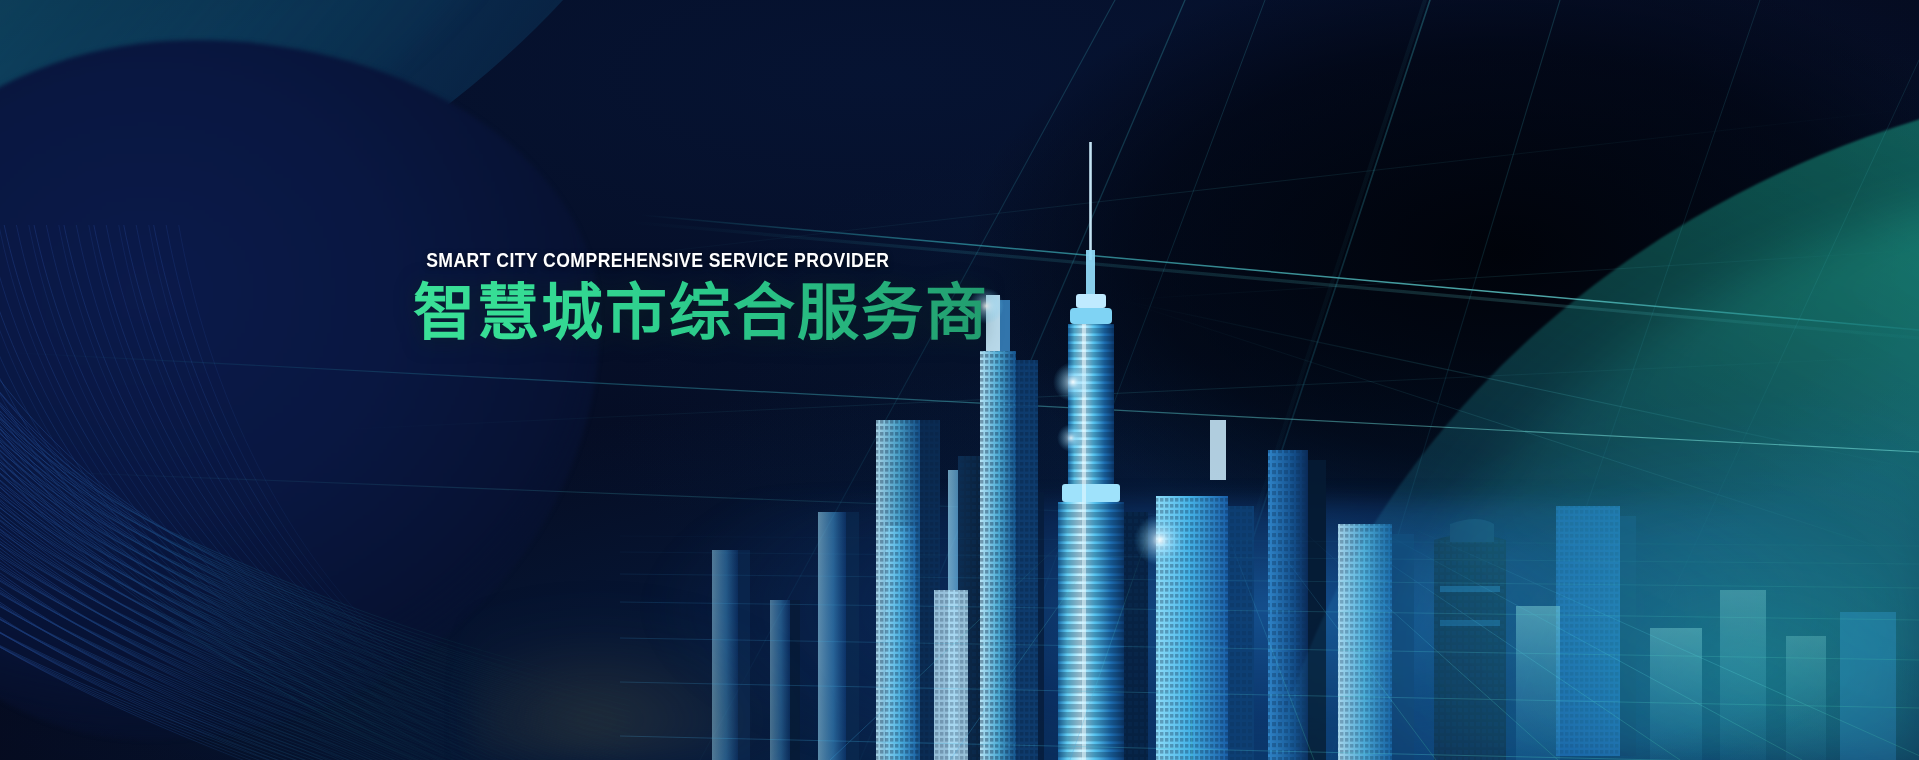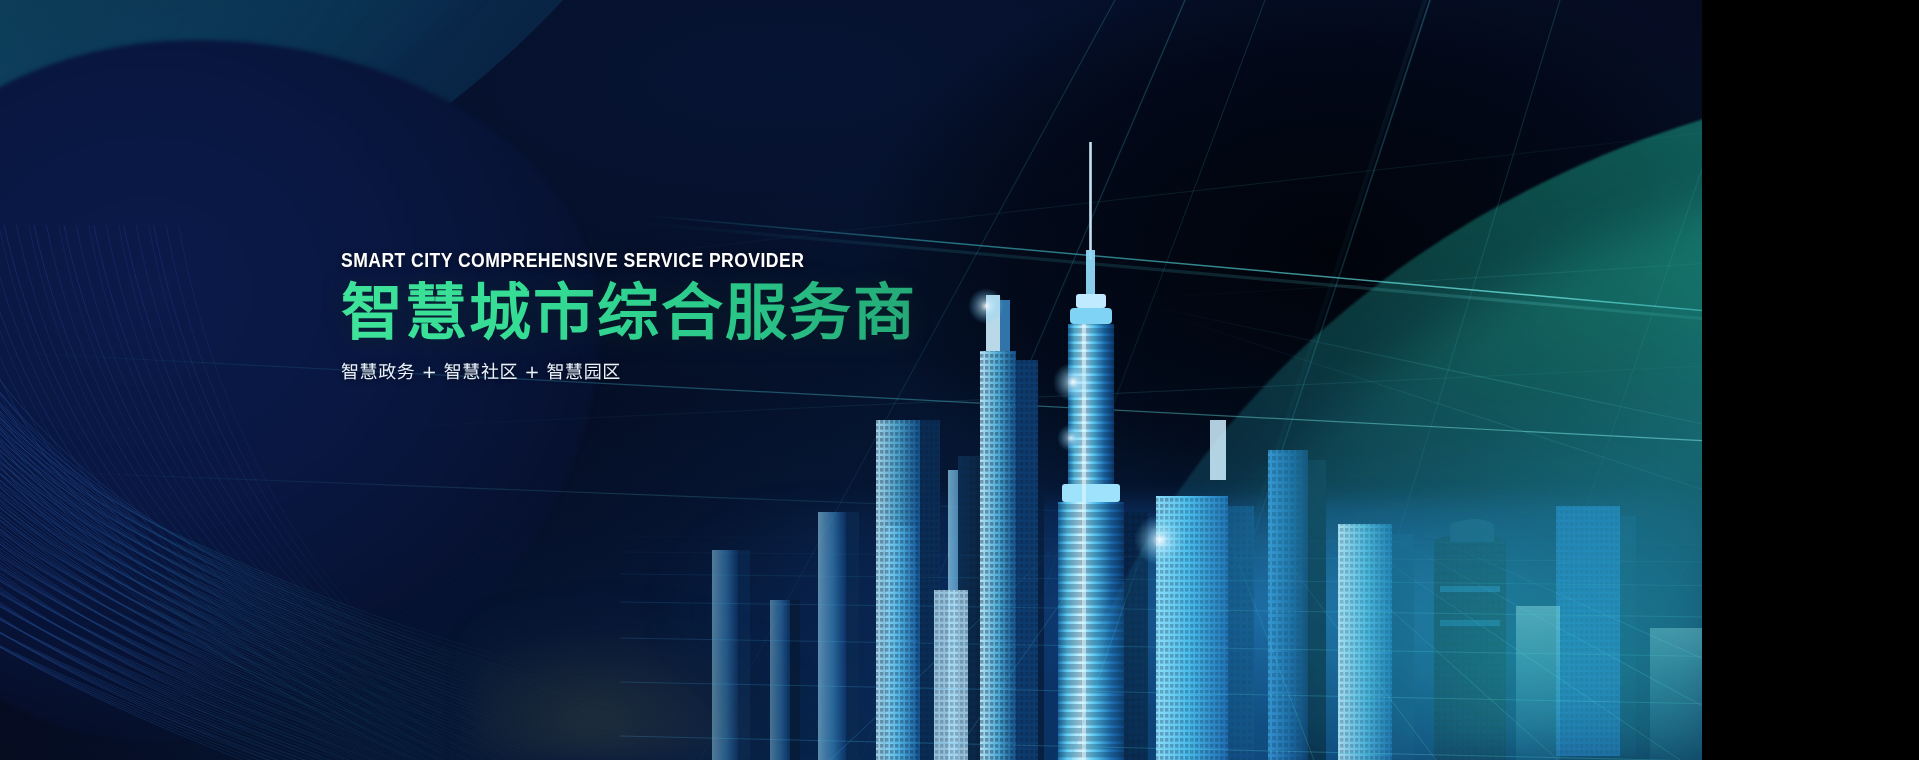--- a/index.html
+++ b/index.html
@@ -5,25 +5,26 @@
 <style>
   html,body{margin:0;padding:0;background:#000;}
   body{
     font-family:"Liberation Sans","DejaVu Sans",sans-serif;
     -webkit-font-smoothing:antialiased;
   }
 
   
   .banner{
     position:relative;
-    width:1702px;
+    width:1919px;
     height:760px;
     overflow:hidden;
     background:#050c22;
     isolation:isolate;
+    text-align:center;
   }
 
   
   .bg-base{
     position:absolute; inset:0;
     background:
       radial-gradient(150% 120% at 62% 96%, #0a2f5e 0%, #072murky 0%, transparent 0%),
       linear-gradient(180deg,#061029 0%,#05112c 38%,#030b1e 70%,#020814 100%);
   }
   .bg-deep{
@@ -518,16 +519,15 @@
 
   <div class="green-sweep"></div>
   <div class="green-sweep-soft"></div>
   <div class="green-haze"></div>
   <div class="left-tint"></div>
   <div class="vignette"></div>
 
   <div class="copy">
     <p class="eyebrow">SMART CITY COMPREHENSIVE SERVICE PROVIDER</p>
     <h1 class="headline">智慧城市综合服务商</h1>
-    <p class="subline">智慧政务 + 智慧社区 + 智慧园区</p>
   </div>
 
 </div>
 
 </body></html>

